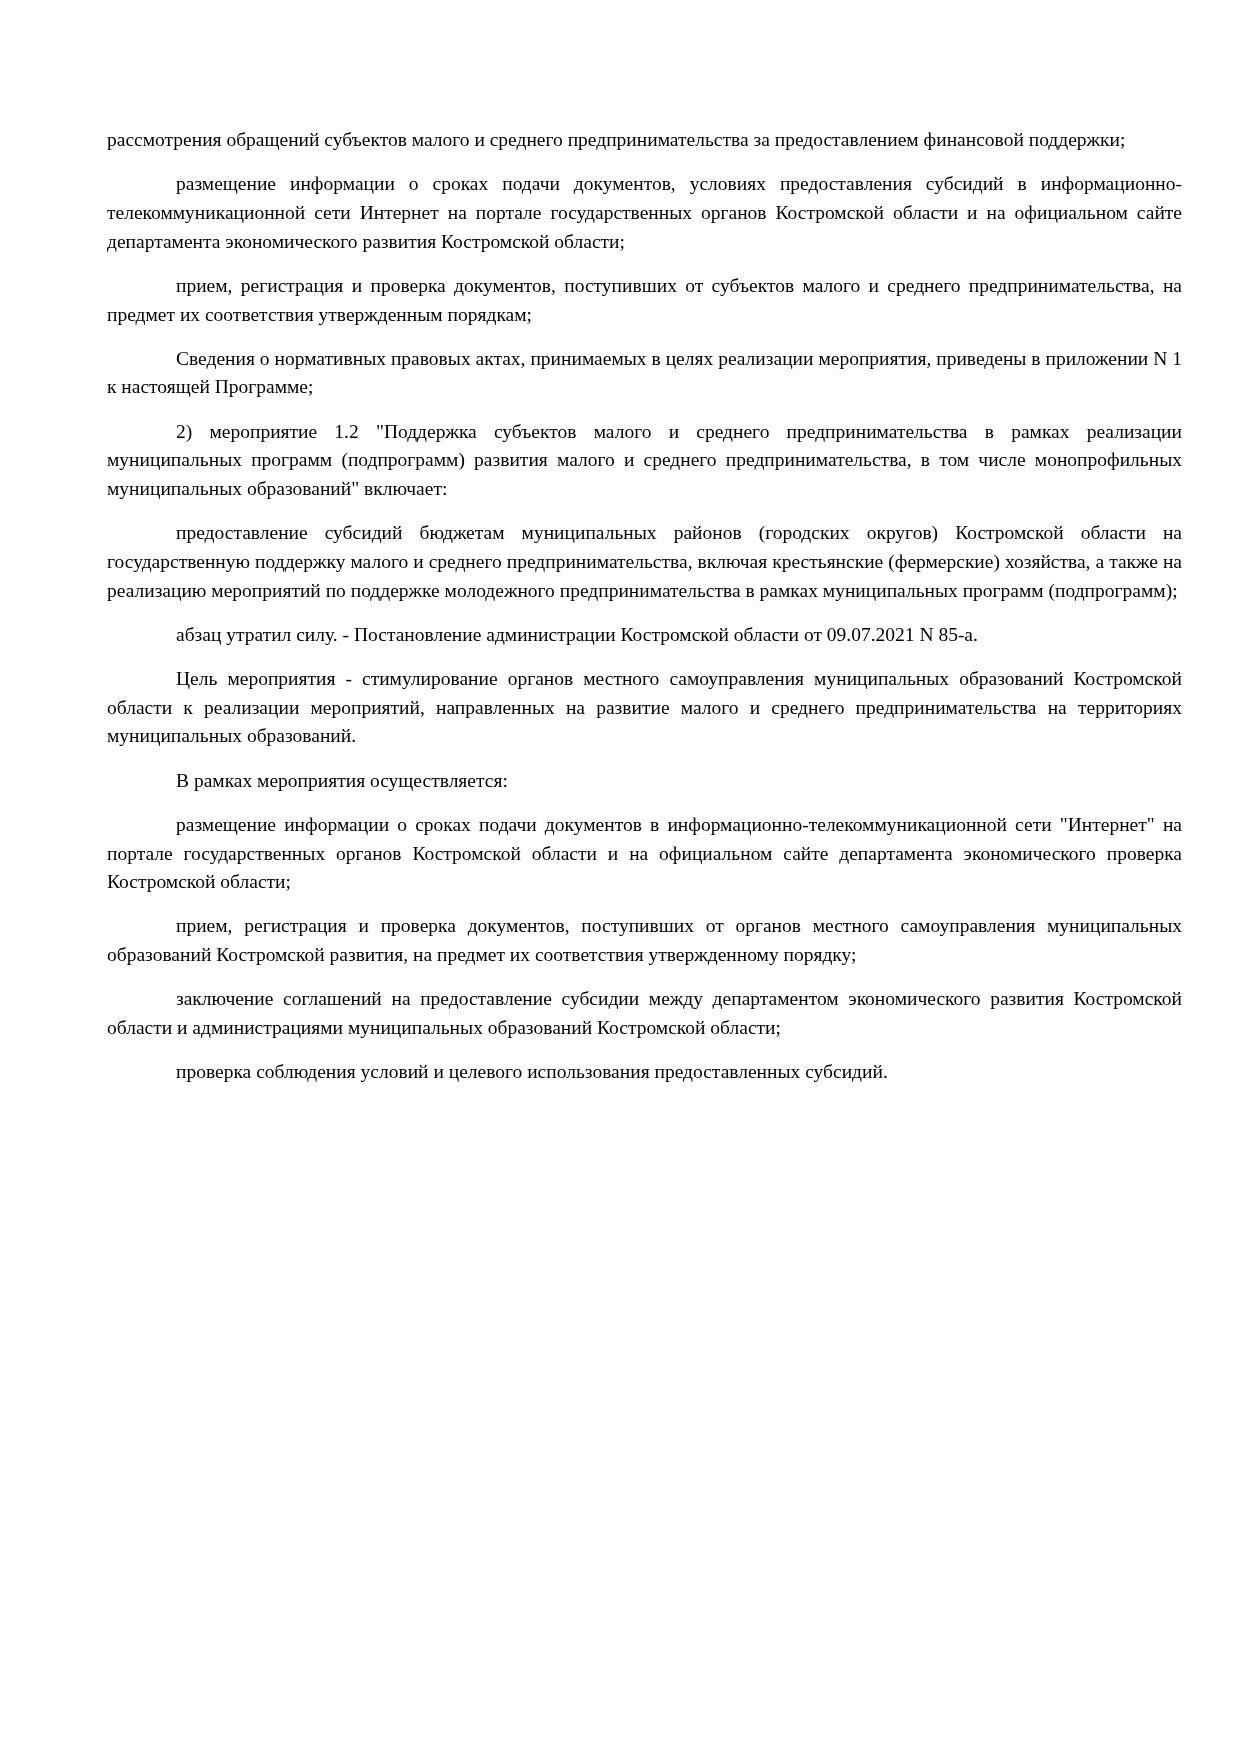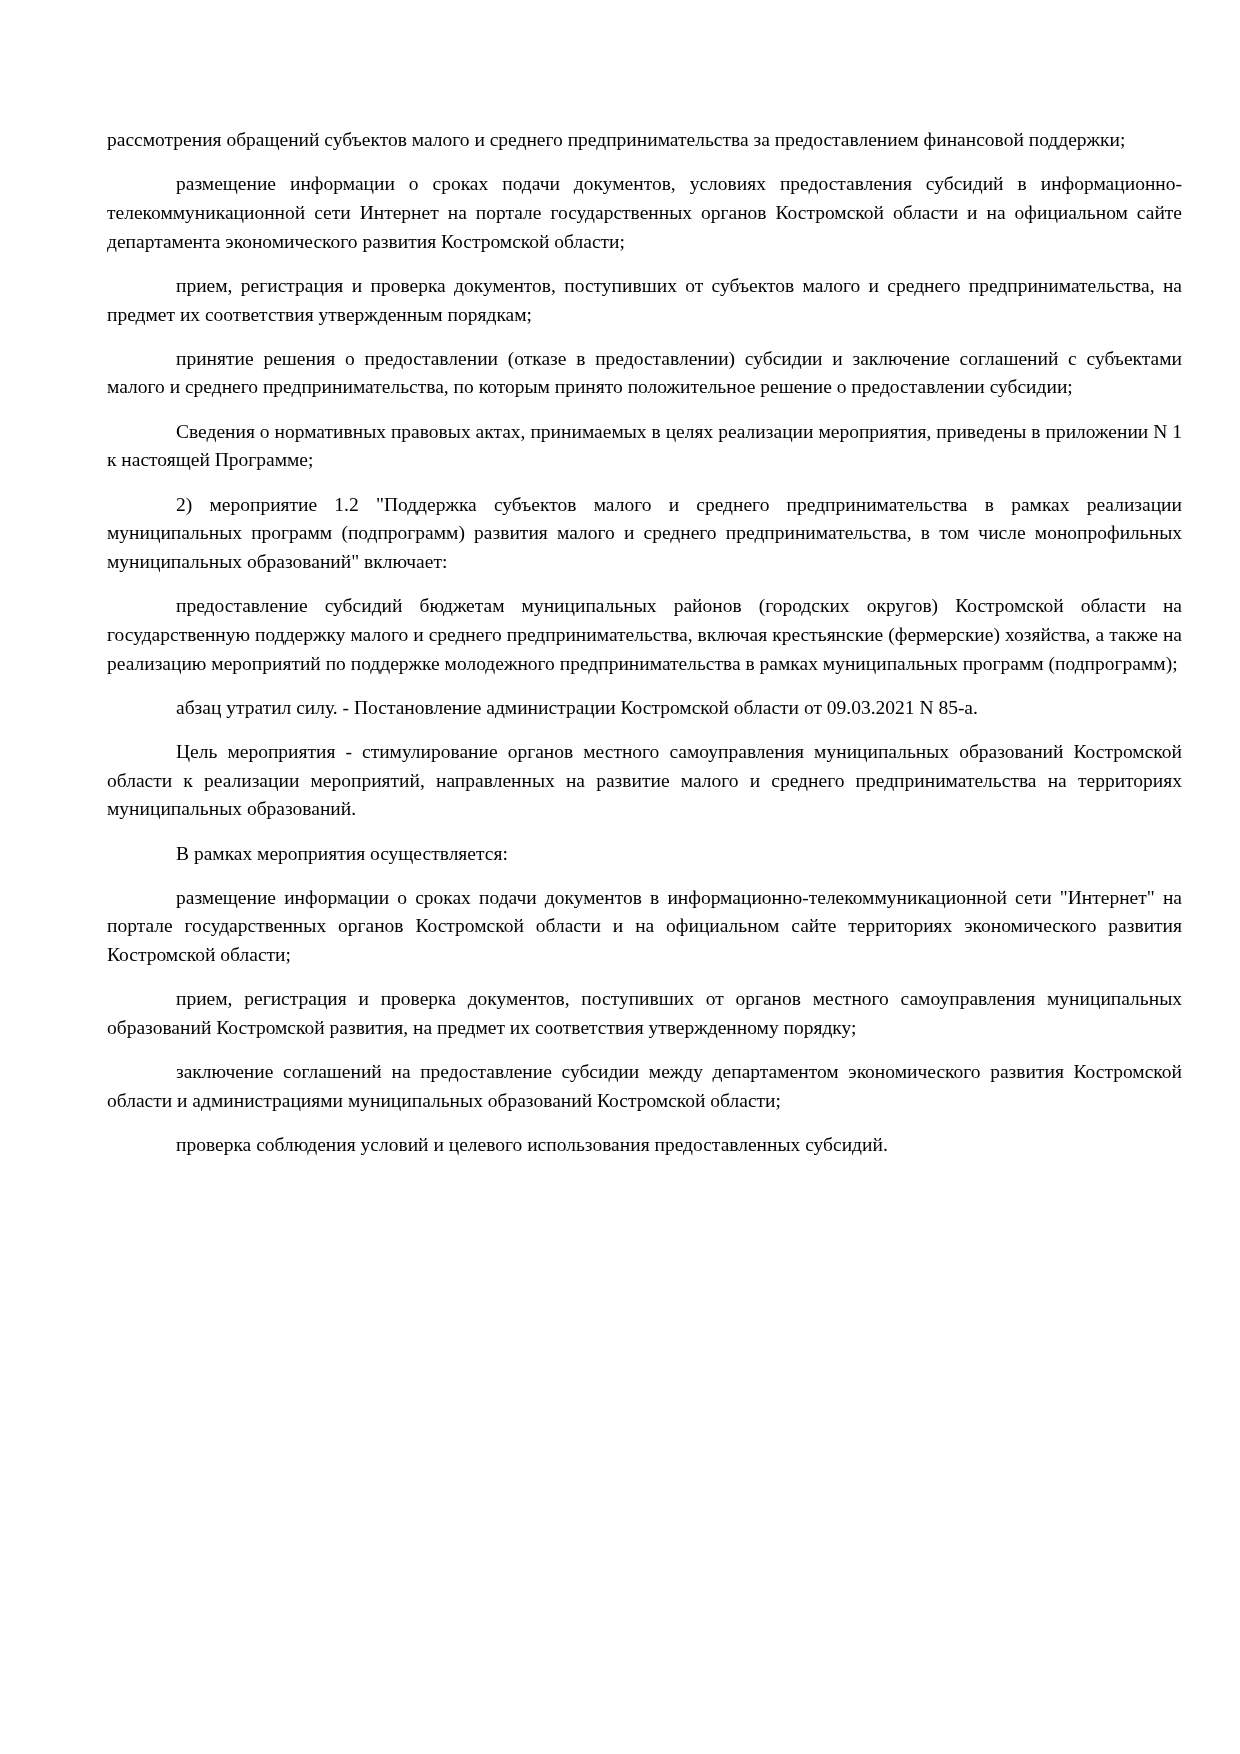--- a/index.html
+++ b/index.html
@@ -33,25 +33,24 @@
   }
 </style>
 </head>
 <body>
 
 <div class="page">
   <div class="doc">
     <p>рассмотрения обращений субъектов малого и среднего предпринимательства за предоставлением финансовой поддержки;</p>
     <p>размещение информации о сроках подачи документов, условиях предоставления субсидий в информационно-телекоммуникационной сети Интернет на портале государственных органов Костромской области и на официальном сайте департамента экономического развития Костромской области;</p>
     <p>прием, регистрация и проверка документов, поступивших от субъектов малого и среднего предпринимательства, на предмет их соответствия утвержденным порядкам;</p>
-    <p>принятие решения о предоставлении (отказе в предоставлении) субсидии и заключение соглашений с субъектами малого и среднего предпринимательства, по которым принято положительное решение о предоставлении субсидии;</p>
     <p>Сведения о нормативных правовых актах, принимаемых в целях реализации мероприятия, приведены в приложении N 1 к настоящей Программе;</p>
     <p>2) мероприятие 1.2 "Поддержка субъектов малого и среднего предпринимательства в рамках реализации муниципальных программ (подпрограмм) развития малого и среднего предпринимательства, в том числе монопрофильных муниципальных образований" включает:</p>
     <p>предоставление субсидий бюджетам муниципальных районов (городских округов) Костромской области на государственную поддержку малого и среднего предпринимательства, включая крестьянские (фермерские) хозяйства, а также на реализацию мероприятий по поддержке молодежного предпринимательства в рамках муниципальных программ (подпрограмм);</p>
-    <p>абзац утратил силу. - Постановление администрации Костромской области от 09.03.2021 N 85-а.</p>
+    <p>абзац утратил силу. - Постановление администрации Костромской области от 09.07.2021 N 85-а.</p>
     <p>Цель мероприятия - стимулирование органов местного самоуправления муниципальных образований Костромской области к реализации мероприятий, направленных на развитие малого и среднего предпринимательства на территориях муниципальных образований.</p>
     <p>В рамках мероприятия осуществляется:</p>
-    <p>размещение информации о сроках подачи документов в информационно-телекоммуникационной сети "Интернет" на портале государственных органов Костромской области и на официальном сайте территориях экономического развития Костромской области;</p>
+    <p>размещение информации о сроках подачи документов в информационно-телекоммуникационной сети "Интернет" на портале государственных органов Костромской области и на официальном сайте департамента экономического проверка Костромской области;</p>
     <p>прием, регистрация и проверка документов, поступивших от органов местного самоуправления муниципальных образований Костромской развития, на предмет их соответствия утвержденному порядку;</p>
     <p>заключение соглашений на предоставление субсидии между департаментом экономического развития Костромской области и администрациями муниципальных образований Костромской области;</p>
     <p>проверка соблюдения условий и целевого использования предоставленных субсидий.</p>
   </div>
 </div>
 
 </body></html>

